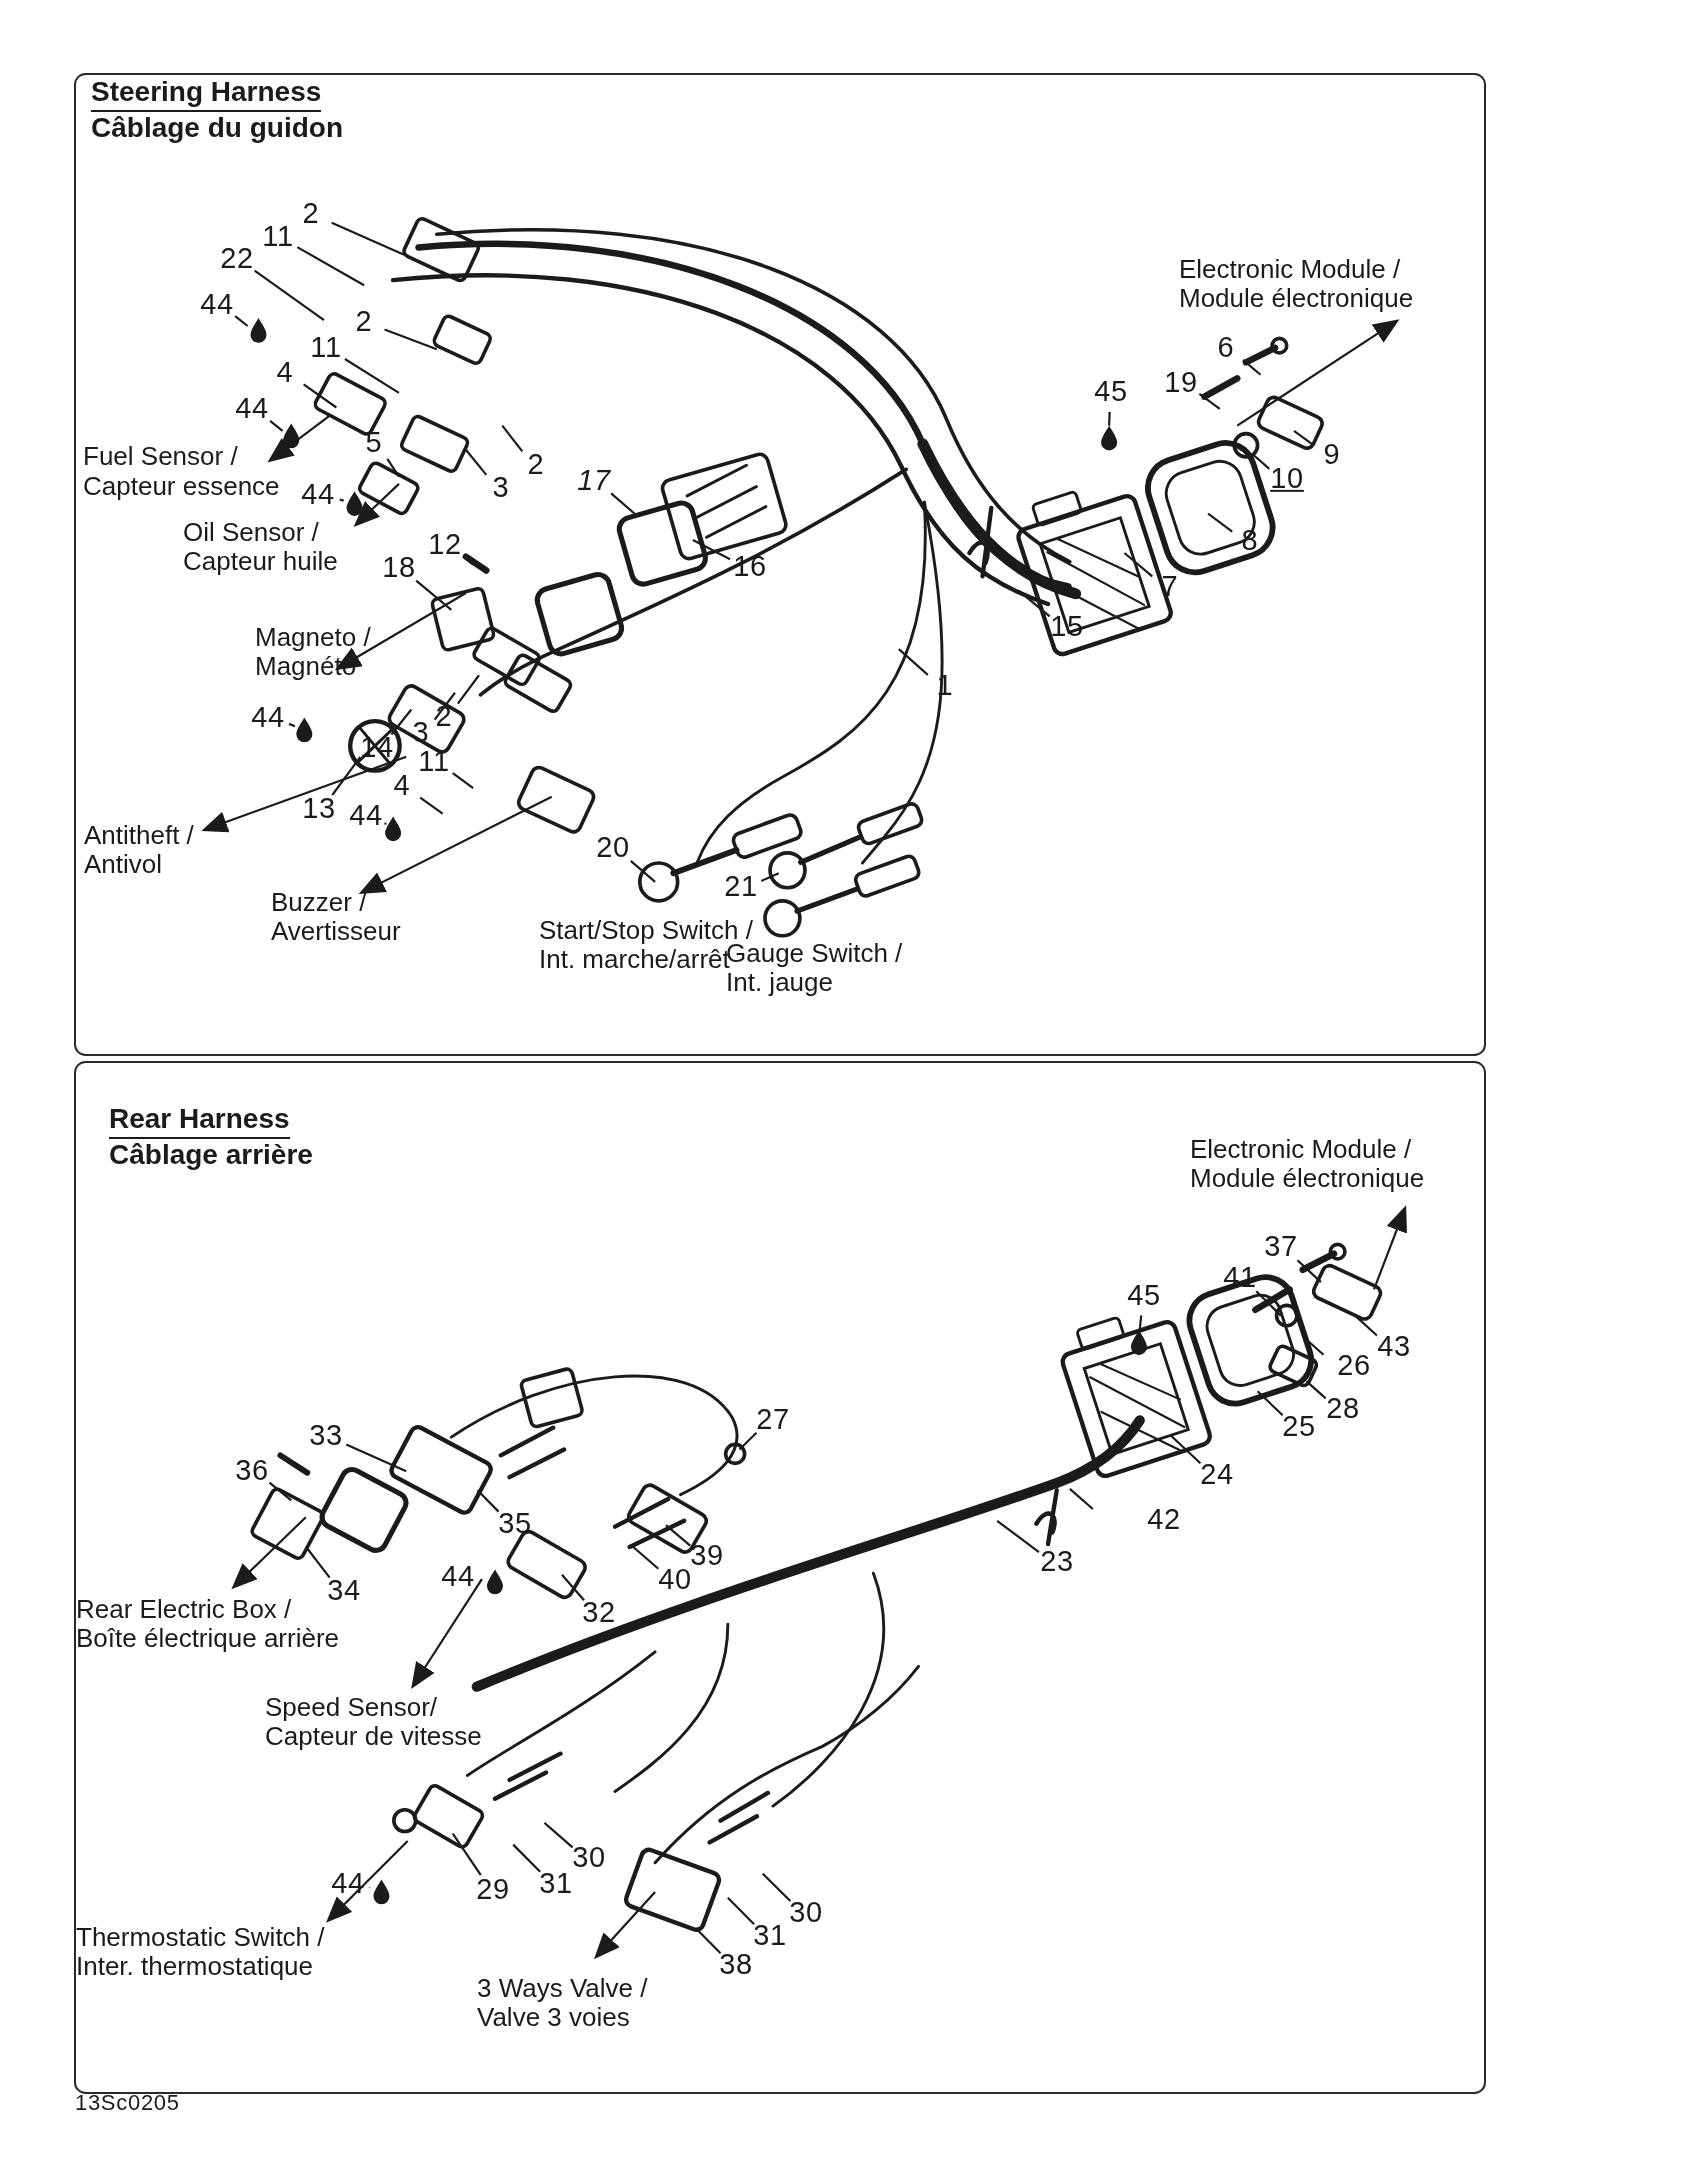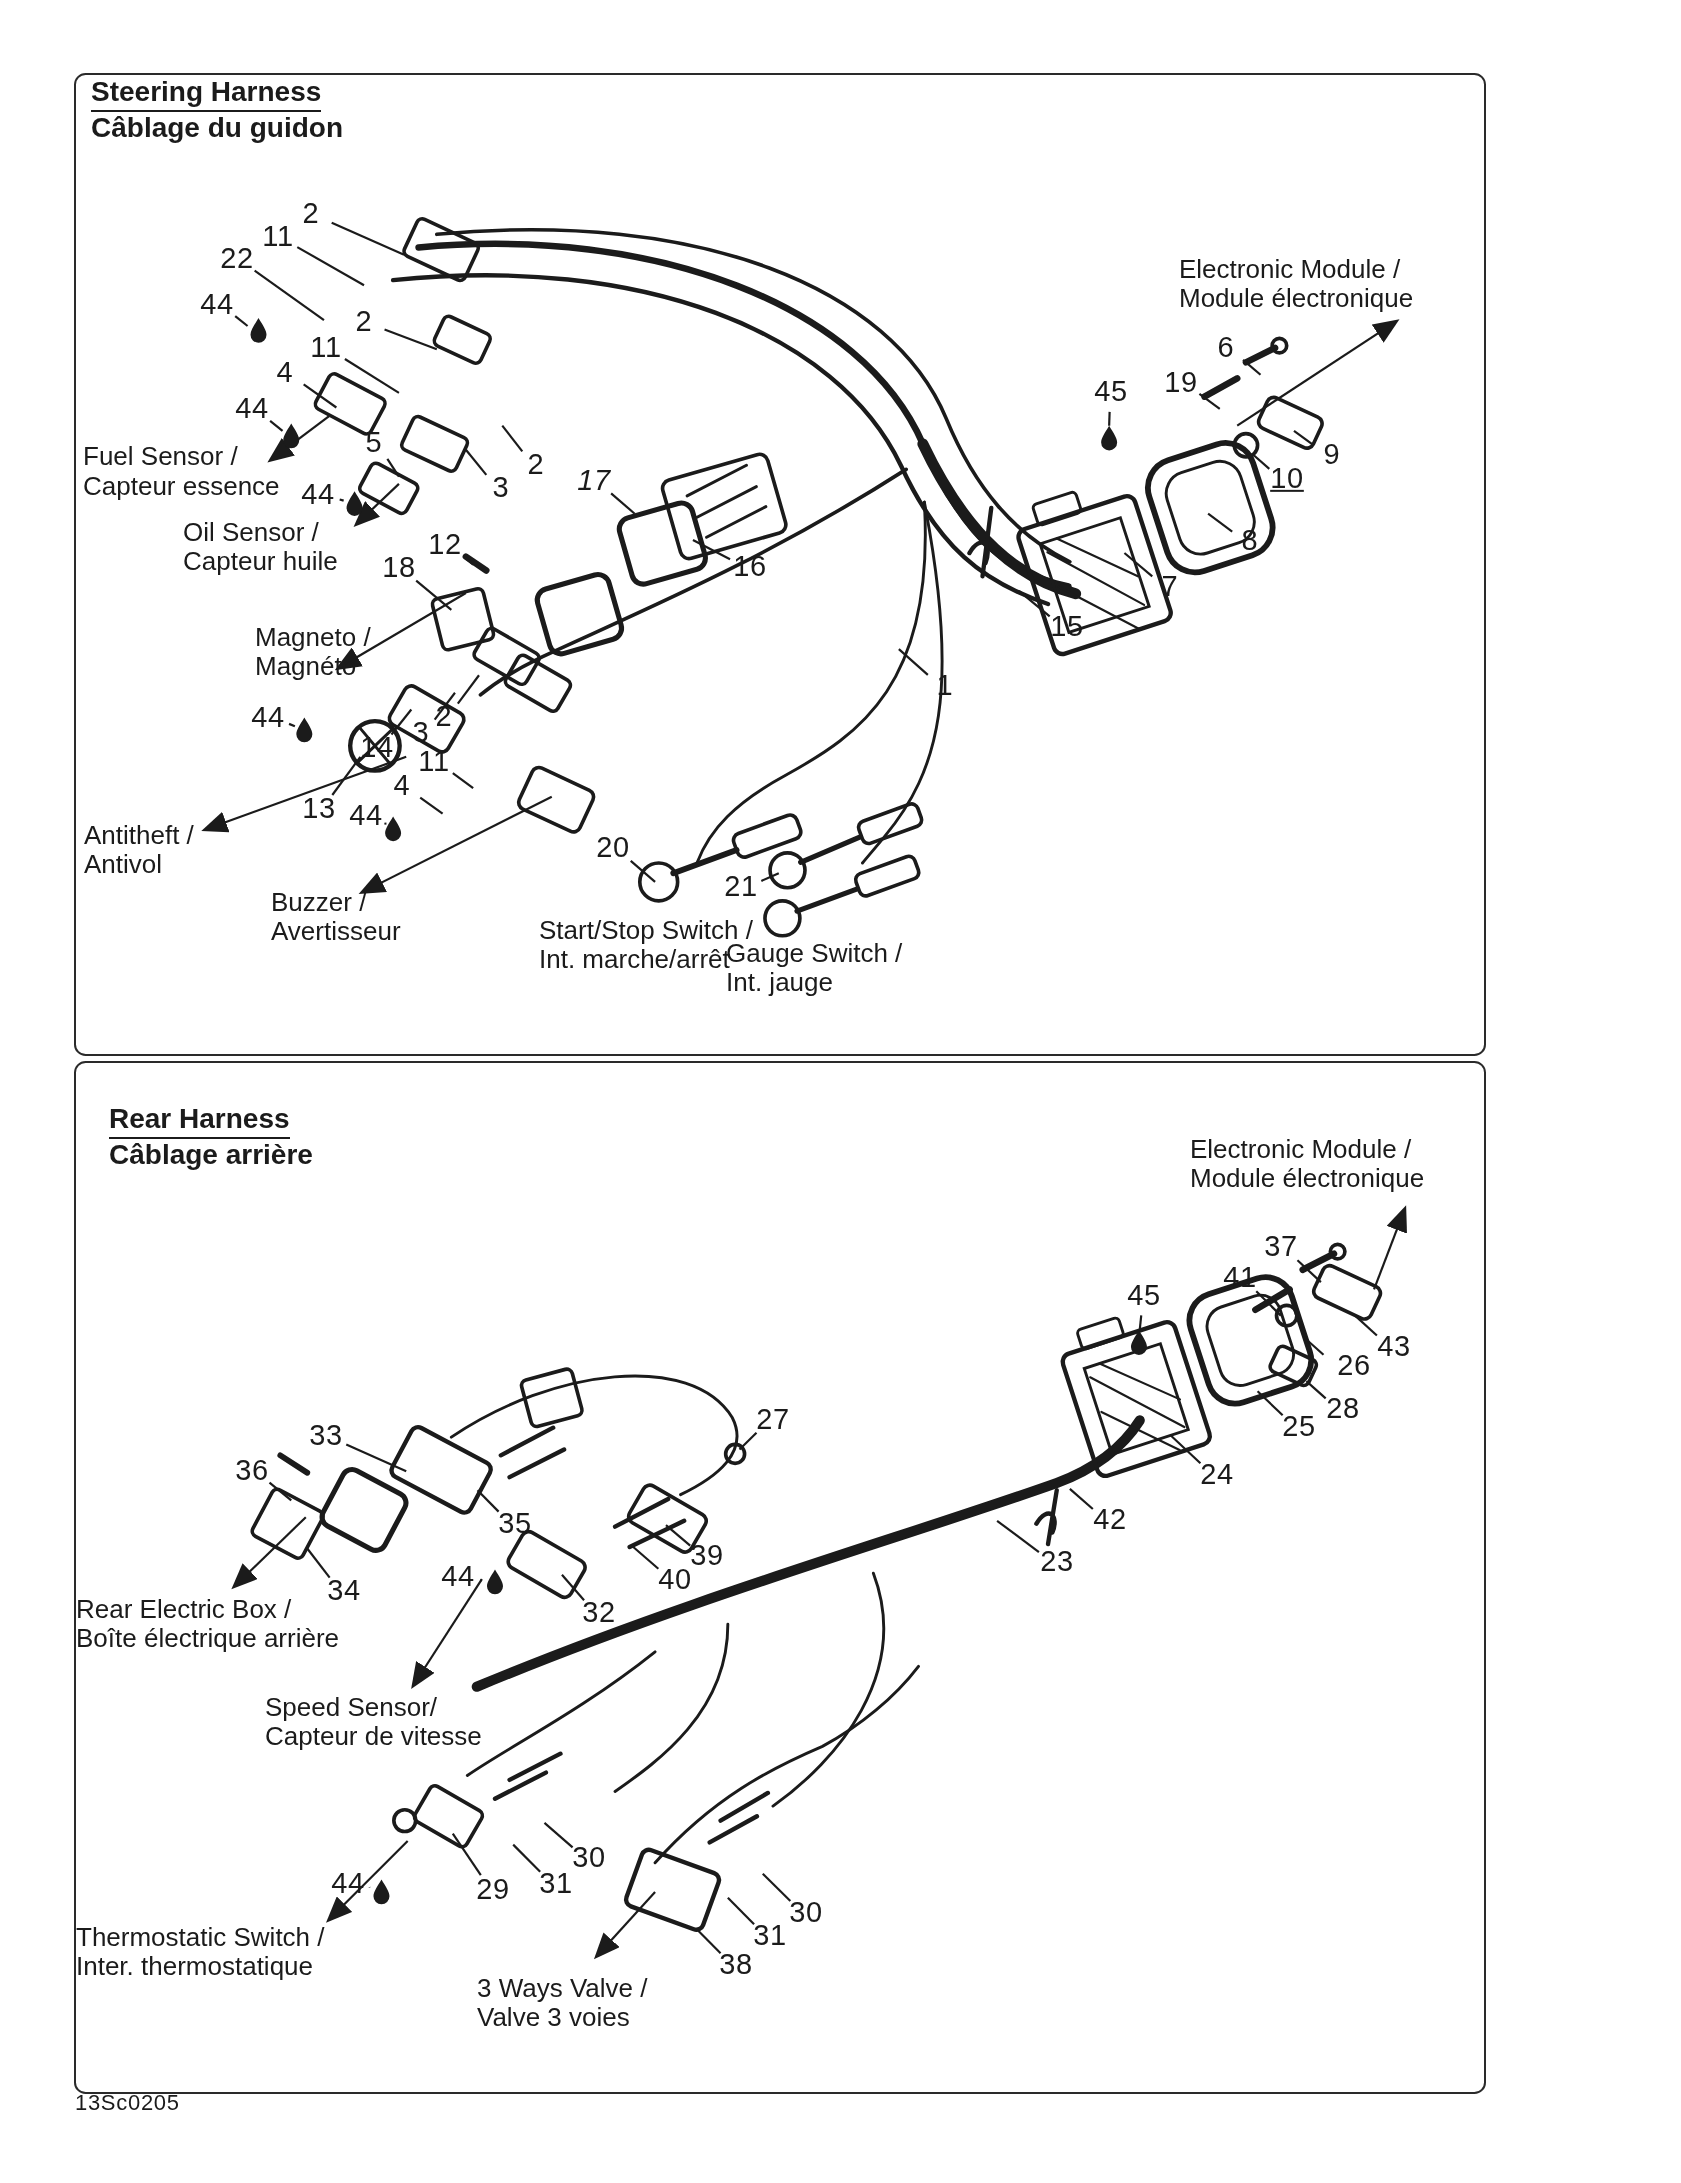--- a/index.html
+++ b/index.html
@@ -275,21 +275,21 @@
       <div class="secbox" style="left: 74px; top: 1061px; width: 1408px; height: 1029px;"></div>
       <div class="title" style="left: 109px; top: 1103px;"><div class="l1">Rear Harness</div><div>Câblage arrière</div></div>
       <div class="callout" style="left: 1281px; top: 1248px;">37</div>
       <div class="callout" style="left: 1240px; top: 1279px;">41</div>
       <div class="callout" style="left: 1144px; top: 1297px;">45</div>
       <div class="callout" style="left: 1394px; top: 1348px;">43</div>
       <div class="callout" style="left: 1341px; top: 1367px; margin-left: 13px;">26</div>
       <div class="callout" style="left: 1343px; top: 1410px;">28</div>
       <div class="callout" style="left: 1299px; top: 1428px;">25</div>
       <div class="callout" style="left: 1217px; top: 1476px;">24</div>
-      <div class="callout" style="left: 1110px; top: 1521px;">42</div>
+      <div class="callout" style="left: 1164px; top: 1521px;">42</div>
       <div class="callout" style="left: 1057px; top: 1563px;">23</div>
       <div class="callout" style="left: 773px; top: 1421px;">27</div>
       <div class="callout" style="left: 326px; top: 1437px;">33</div>
       <div class="callout" style="left: 252px; top: 1472px;">36</div>
       <div class="callout" style="left: 515px; top: 1525px;">35</div>
       <div class="callout" style="left: 344px; top: 1592px;">34</div>
       <div class="callout" style="left: 707px; top: 1557px;">39</div>
       <div class="callout" style="left: 675px; top: 1581px;">40</div>
       <div class="callout" style="left: 458px; top: 1578px;">44</div>
       <div class="callout" style="left: 599px; top: 1614px;">32</div>

